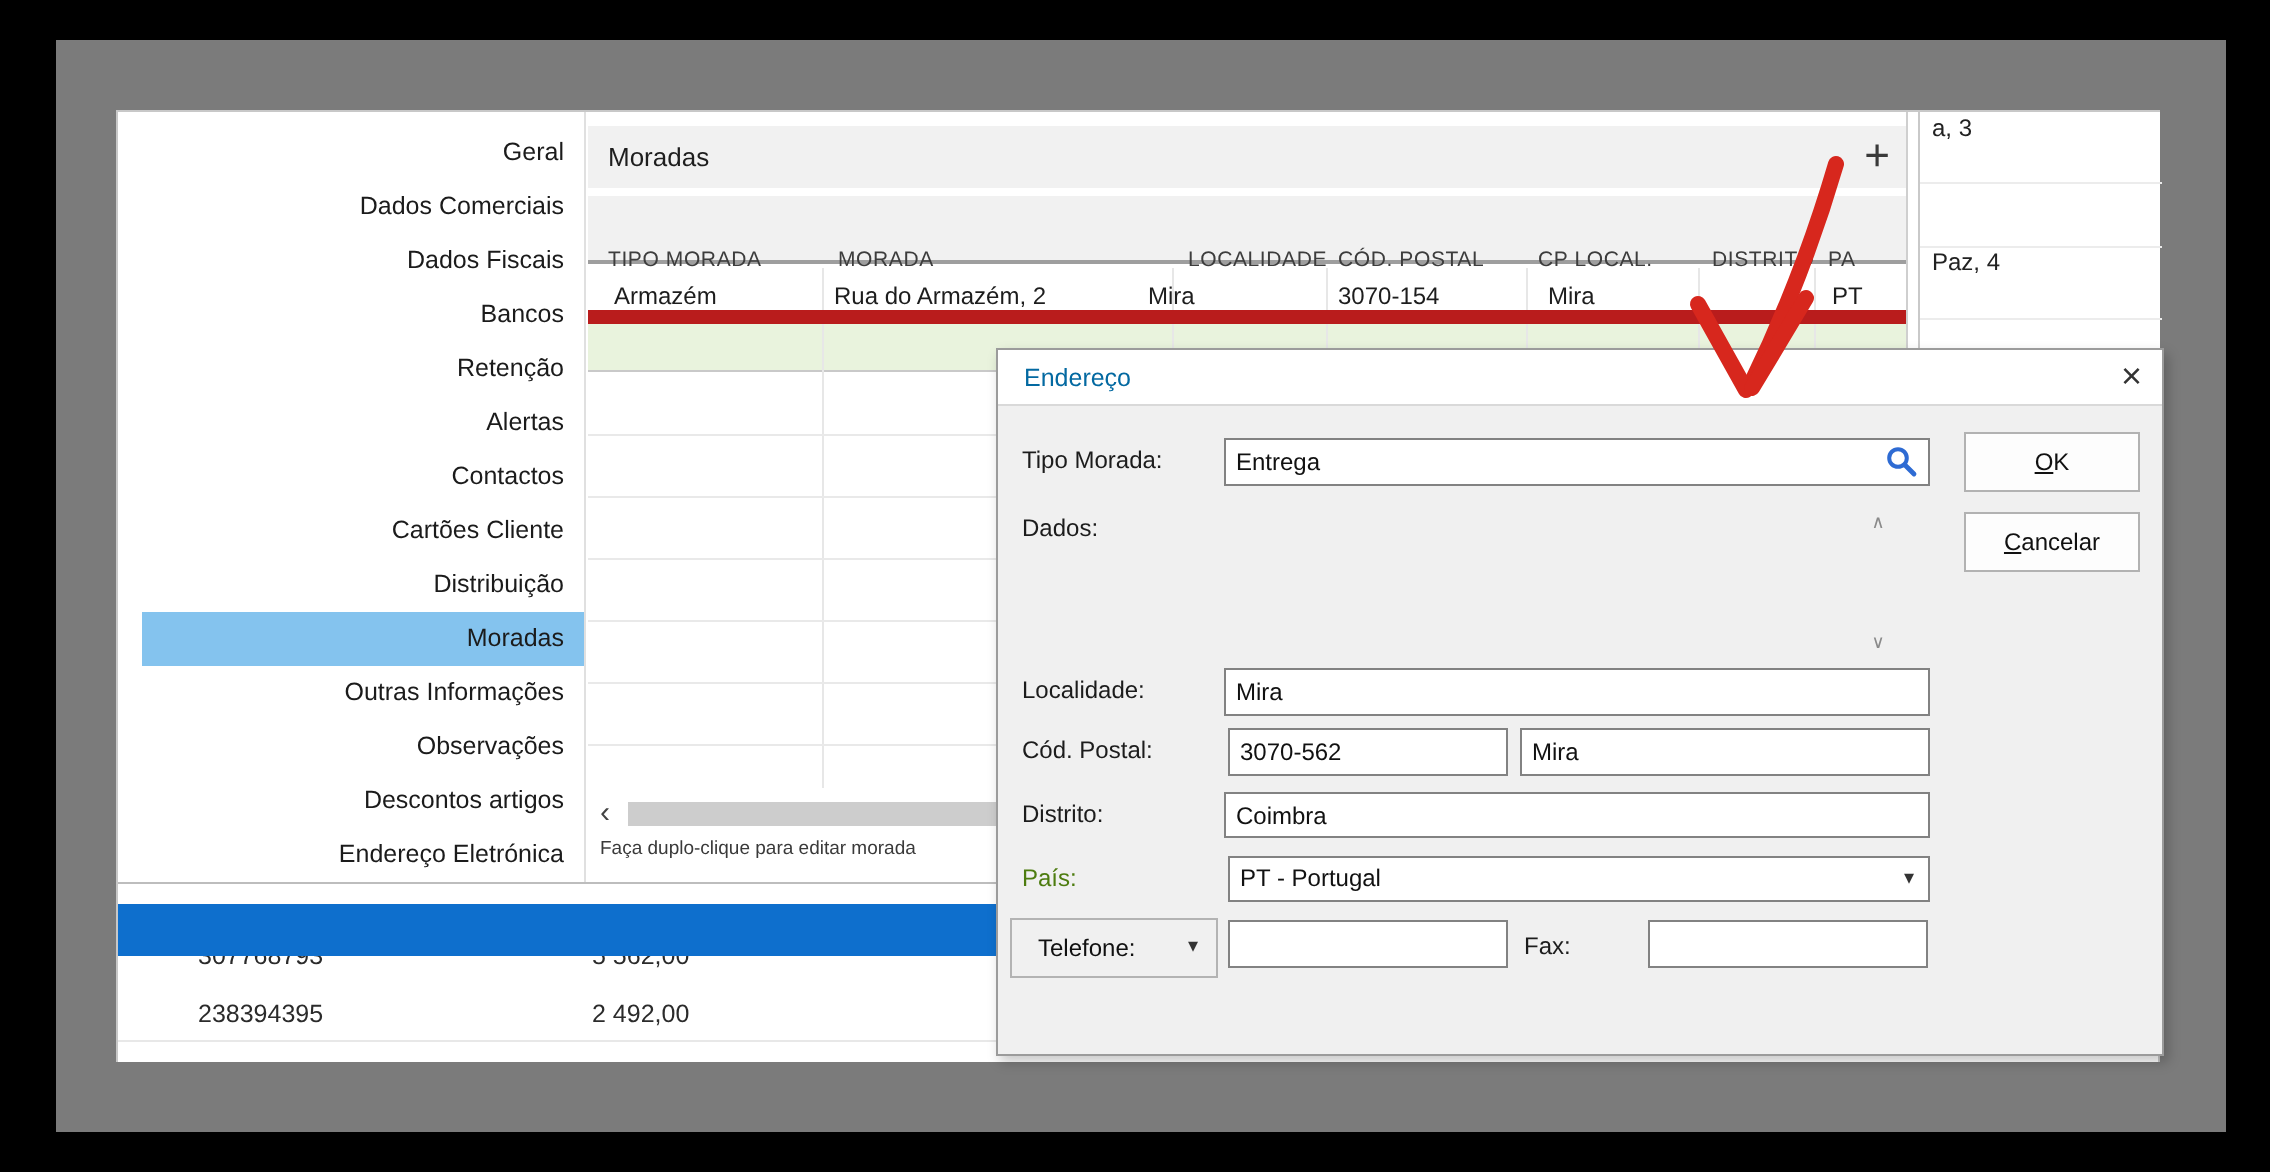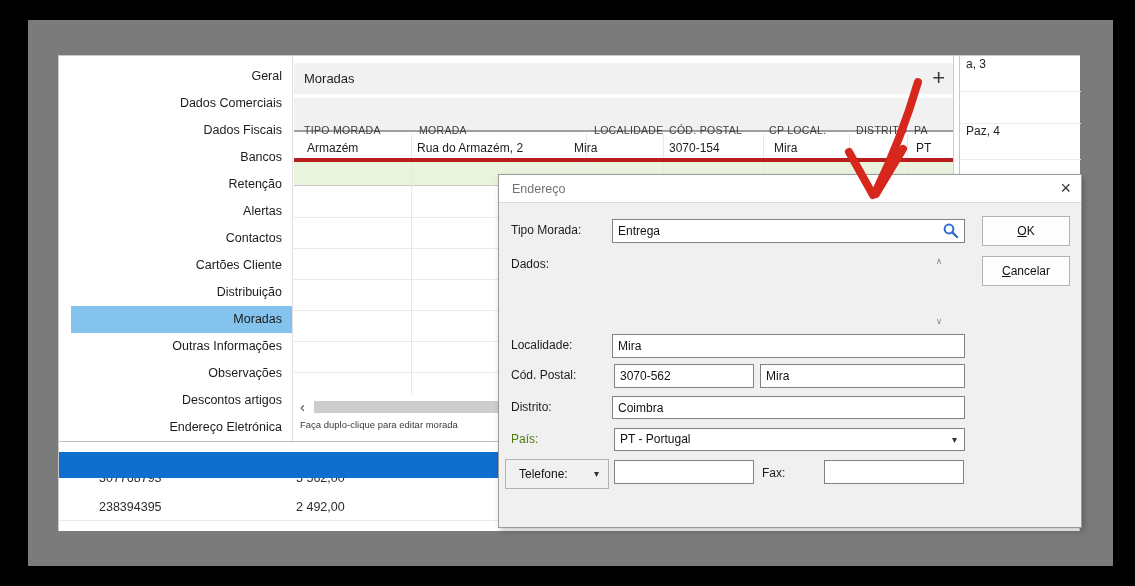--- a/index.html
+++ b/index.html
@@ -21,21 +21,21 @@
 
   
   .panel { left:235px; top:0; width:659px; height:385px; }
   .panel-titlebar { left:0; top:7px; width:659px; height:31px; background:#f1f1f1; }
   .panel-title { left:10px; top:0; line-height:31px; font-size:13px; color:#1e1e1e; }
   .add-btn { right:8px; top:0; line-height:29px; font-size:22px; color:#3a3a3a; cursor:pointer; }
   .col-header { left:0; top:42px; width:659px; height:34px; background:#f1f1f1; border-bottom:2px solid #9e9e9e; }
   .col-cell { top:0; line-height:32px; font-size:10.5px; letter-spacing:.3px; color:#3d3d3d; white-space:nowrap;margin-top:16px; }
   .rows-area { left:0; top:78px; width:659px; height:260px; background:#fff; }
   .vline { top:0; width:1px; height:260px; background:#e7e7e7; }
-  .data-row1 { left:0; top:0; width:659px; height:28px; border-bottom:4px solid #b91c1c;padding-left:28px; }
+  .data-row1 { left:0; top:0; width:659px; height:28px; border-bottom:7px solid #b91c1c;padding-left:28px; }
   .cell { top:0; line-height:28px; font-size:12px; color:#1d1d1d; white-space:nowrap; }
   .green-row { left:0; top:28px; width:659px; height:24px; background:#e9f3dd; border-bottom:1px solid #c9c9c9; }
   .hsep { left:0; width:659px; height:1px; background:#e9e9e9; }
   .hscroll { left:2px; top:344px; width:657px; height:14px; }
   .hscroll-arrow { left:4px; top:0; font-size:15px; line-height:13px; color:#444; cursor:pointer; }
   .hscroll-track { left:18px; top:1px; width:630px; height:12px; background:#cdcdcd; cursor:pointer; }
   .hint { left:6px; top:363px; font-size:9.5px; color:#3a3a3a; white-space:nowrap; }
   .panel-right-edge { left:894px; top:0; width:1px; height:385px; background:#cfcfcf; }
 
   
@@ -49,21 +49,21 @@
   .clip-row { left:0; top:36px; width:1020px; height:13px; overflow:hidden; }
   .clip-inner { position:absolute; left:0; top:-13px; width:1020px; height:26px; line-height:26px; }
   .num-row { left:0; top:52px; width:1020px; height:27px; line-height:27px; border-bottom:1px solid #e8e8e8; }
   .num1 { position:absolute; left:40px; font-size:12.5px; color:#2b2b2b; }
   .num2 { position:absolute; left:237px; font-size:12.5px; color:#2b2b2b; }
 
   
   .dialog { left:498px; top:174px; width:584px; height:354px; background:#f0f0f0;
             border:1px solid #9b9b9b; box-shadow:2px 3px 6px rgba(0,0,0,.22); z-index:10; }
   .dlg-titlebar { left:0; top:0; width:100%; height:28px; background:#fff; border-bottom:1px solid #d9d9d9; }
-  .dlg-title { left:13px; top:0; line-height:28px; font-size:12.5px; color:#737373; }
+  .dlg-title { left:13px; top:0; line-height:28px; font-size:12.5px; color:#0369a1; }
   .dlg-close { right:10px; top:0; line-height:26px; font-size:18px; color:#333; cursor:pointer; }
   .fld-label { left:12px; font-size:12px; color:#1c1c1c; white-space:nowrap; }
   .fld-label.link { color:#4d7c0f; }
   .tb { background:#fff; border:1px solid #828282; font-family:"Liberation Sans",sans-serif;
         font-size:12px; color:#111; padding:0 5px; }
   input.tb { height:24px; }
   .dlg-textarea { left:113px; top:76px; width:338px; height:80px; resize:none; overflow:hidden;
                   line-height:15px; padding:3px 16px 3px 5px; }
   .ta-chevron { left:433px; width:14px; text-align:center; font-size:9px; color:#8a8a8a; cursor:pointer; }
   .combo { background:#fff; border:1px solid #828282; font-size:12px; color:#111;

